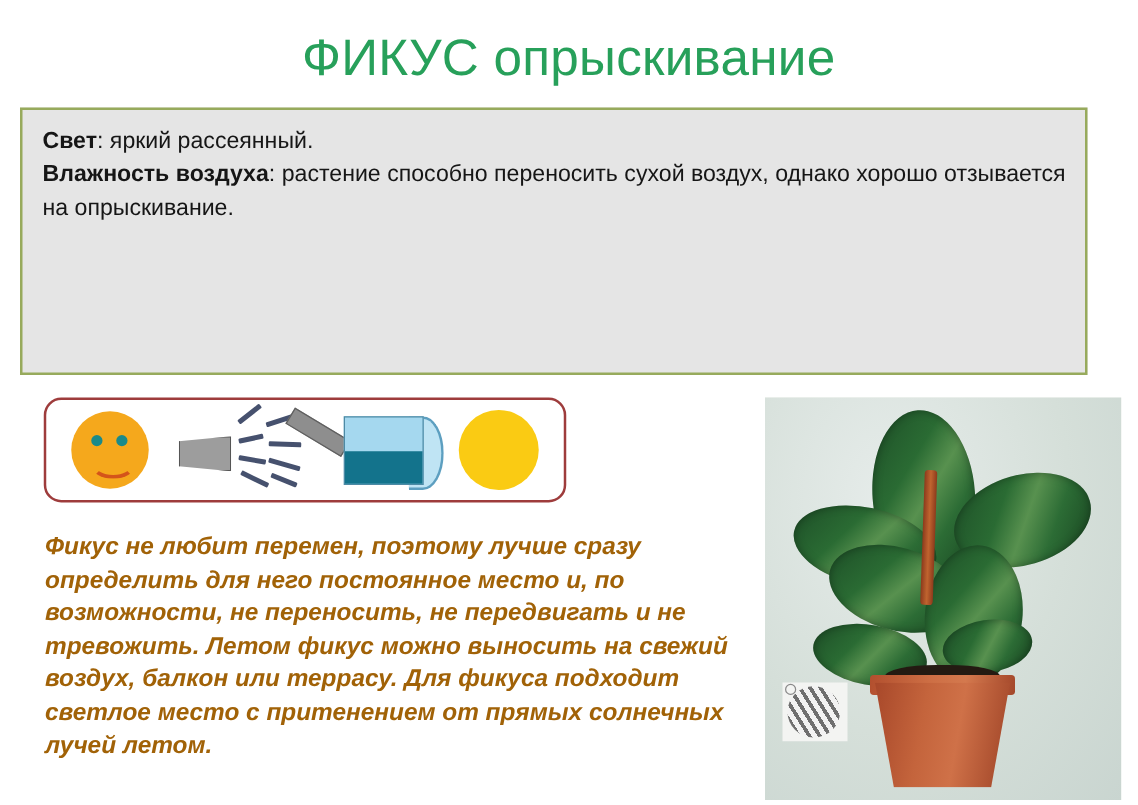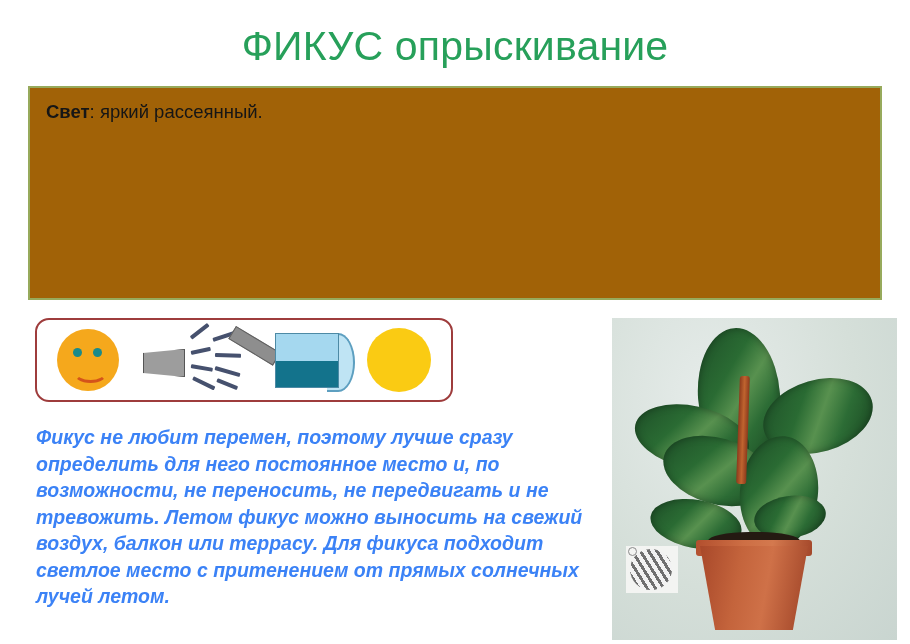--- a/index.html
+++ b/index.html
@@ -28,27 +28,27 @@
     line-height: 48px;
     font-weight: 400;
     color: #27a05a;
     letter-spacing: 0.2px;
     white-space: nowrap;
   }
 
   
   .care-box {
     position: absolute;
-    left: 28px;
+    left: 16px;
     top: 86px;
     width: 854px;
     height: 214px;
     box-sizing: border-box;
     border: 2px solid #97aa5c;
-    background: #a16207;
+    background: #e5e5e5;
     padding: 10px 14px 14px 16px;
   }
   .care-line {
     font-size: 18.5px;
     line-height: 27px;
     color: #161616;
     margin: 0;
     text-align: left;
   }
   .care-line b {
@@ -192,21 +192,21 @@
   
   .note {
     position: absolute;
     left: 36px;
     top: 424px;
     width: 556px;
     font-size: 19.5px;
     line-height: 26.5px;
     font-style: italic;
     font-weight: 600;
-    color: #3b82f6;
+    color: #a16207;
     text-align: left;
   }
 
   
   .photo {
     position: absolute;
     left: 612px;
     top: 318px;
     width: 285px;
     height: 322px;
@@ -295,20 +295,23 @@
 <div class="page-title">ФИКУС опрыскивание</div>
 
 <div class="care-box">
 
   <p class="care-line">
     <b>Свет</b><span>: </span><span>яркий рассеянный.</span>
   </p>
 
 
 
+  <p class="care-line">
+    <b>Влажность воздуха</b><span>: </span><span>растение способно переносить сухой воздух, однако хорошо отзывается на опрыскивание.</span>
+  </p>
 
 </div>
 
 <div class="icon-strip">
 
   <div class="icon-slot smiley">
     <div class="smiley-face">
       <div class="eye left"></div>
       <div class="eye right"></div>
       <div class="mouth"></div>

